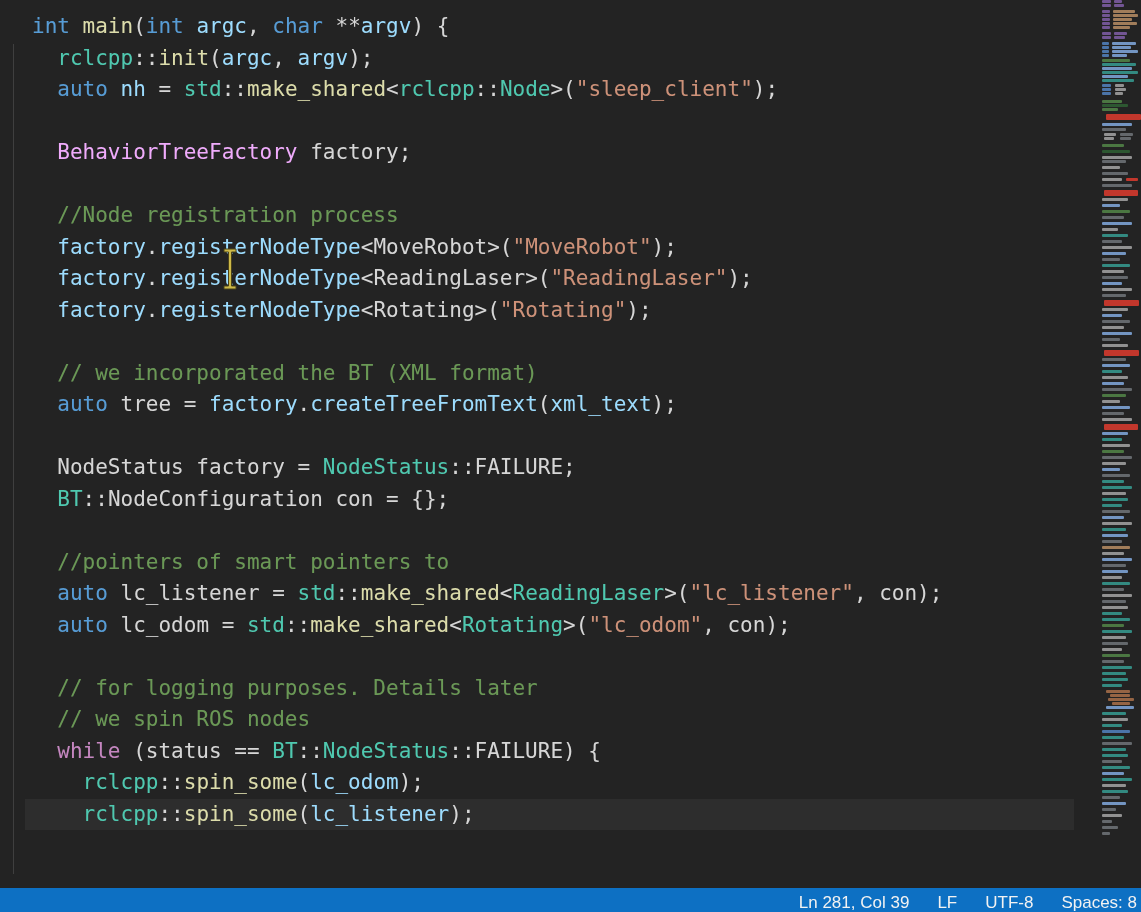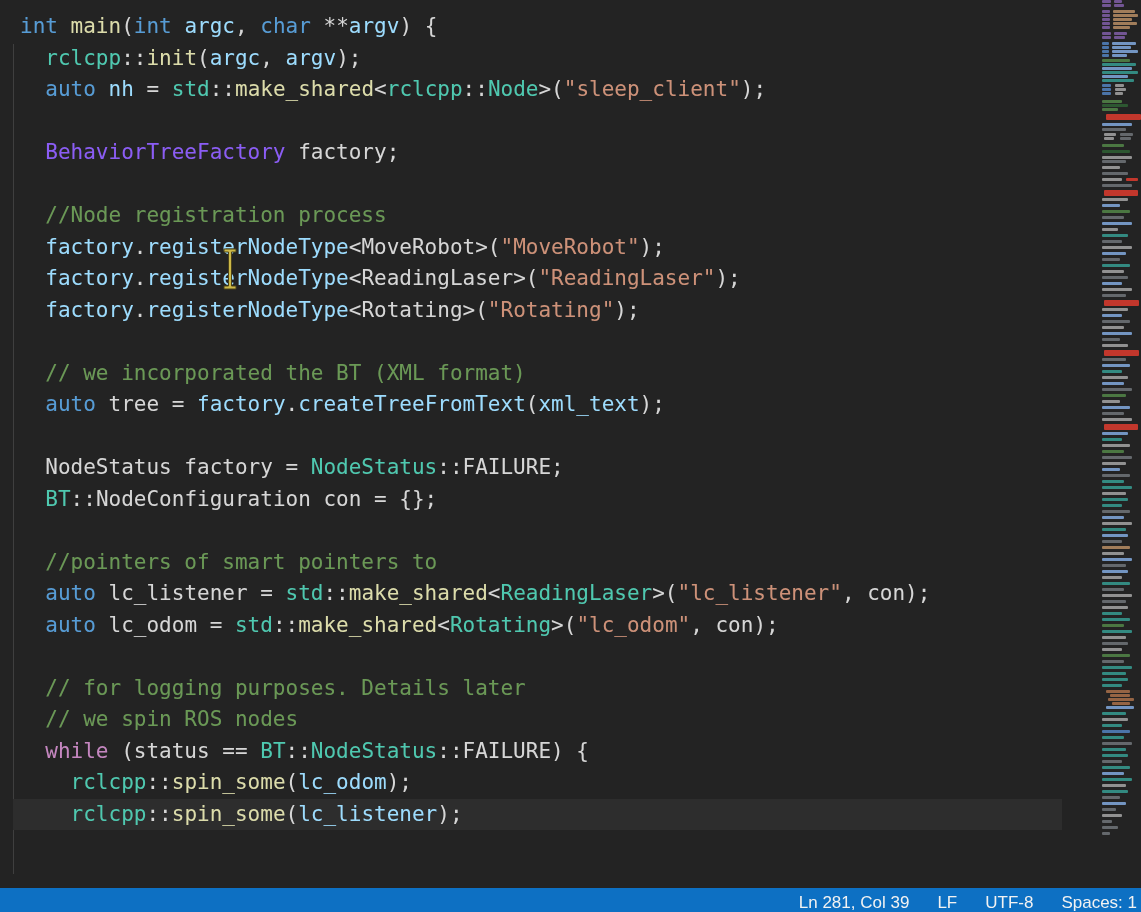--- a/index.html
+++ b/index.html
@@ -1,21 +1,21 @@
 <!DOCTYPE html>
 <html><head>
 <meta charset="utf-8">
 <style>
   html,body{margin:0;padding:0;background:#111;}
   .screen{
     position:relative;width:1141px;height:912px;overflow:hidden;
     background:#232323;
     font-family:"DejaVu Sans Mono",monospace;
   }
-  .code{position:absolute;left:5px;top:11px;width:1057px;z-index:2;}
+  .code{position:absolute;left:17px;top:11px;width:1057px;z-index:2;}
   .line{
     height:31.5px;line-height:31.5px;padding-left:15px;white-space:pre;
     font-size:21px;font-weight:400;
     text-shadow:0 0 1px rgba(255,255,255,.10);
   }
   .line.current{background:#2d2d2d;margin-left:8px;padding-left:7px;}
   .indent-guide{position:absolute;left:13px;top:44px;width:1px;height:830px;background:#3f3f3f;z-index:1;}
   .cursor{position:absolute;left:222px;top:248px;z-index:6;}
   .minimap{position:absolute;right:0;top:0;width:41px;height:888px;z-index:3;overflow:hidden;}
   .minimap .row{position:absolute;border-radius:1px;opacity:.92;}
@@ -32,21 +32,21 @@
 
 <div class="screen" style="background: rgb(35, 35, 35);">
 
   <div class="indent-guide"></div>
 
   <div class="code">
       <div class="line"><span style="color: rgb(86, 156, 214);">int </span><span style="color: rgb(220, 220, 170);">main</span><span style="color: rgb(214, 214, 214);">(</span><span style="color: rgb(86, 156, 214);">int</span><span style="color: rgb(214, 214, 214);"> </span><span style="color: rgb(156, 220, 254);">argc</span><span style="color: rgb(214, 214, 214);">, </span><span style="color: rgb(86, 156, 214);">char</span><span style="color: rgb(214, 214, 214);"> **</span><span style="color: rgb(156, 220, 254);">argv</span><span style="color: rgb(214, 214, 214);">) {</span></div>
       <div class="line"><span style="color: rgb(214, 214, 214);">  </span><span style="color: rgb(78, 201, 176);">rclcpp</span><span style="color: rgb(214, 214, 214);">::</span><span style="color: rgb(220, 220, 170);">init</span><span style="color: rgb(214, 214, 214);">(</span><span style="color: rgb(156, 220, 254);">argc</span><span style="color: rgb(214, 214, 214);">, </span><span style="color: rgb(156, 220, 254);">argv</span><span style="color: rgb(214, 214, 214);">);</span></div>
       <div class="line"><span style="color: rgb(214, 214, 214);">  </span><span style="color: rgb(86, 156, 214);">auto</span><span style="color: rgb(214, 214, 214);"> </span><span style="color: rgb(156, 220, 254);">nh</span><span style="color: rgb(214, 214, 214);"> = </span><span style="color: rgb(78, 201, 176);">std</span><span style="color: rgb(214, 214, 214);">::</span><span style="color: rgb(220, 220, 170);">make_shared</span><span style="color: rgb(214, 214, 214);">&lt;</span><span style="color: rgb(78, 201, 176);">rclcpp</span><span style="color: rgb(214, 214, 214);">::</span><span style="color: rgb(78, 201, 176);">Node</span><span style="color: rgb(214, 214, 214);">&gt;(</span><span style="color: rgb(206, 145, 120);">"sleep_client"</span><span style="color: rgb(214, 214, 214);">);</span></div>
       <div class="line"></div>
-      <div class="line"><span style="color: rgb(214, 214, 214);">  </span><span style="color: #8b5cf6;">BehaviorTreeFactory</span><span style="color: rgb(214, 214, 214); text-align: center;"> factory;</span></div>
+      <div class="line"><span style="color: rgb(214, 214, 214);">  </span><span style="color: #f0abfc;">BehaviorTreeFactory</span><span style="color: rgb(214, 214, 214); text-align: center;"> factory;</span></div>
       <div class="line"></div>
       <div class="line"><span style="color: rgb(214, 214, 214);">  </span><span style="color: rgb(106, 153, 85);">//Node registration process</span></div>
       <div class="line"><span style="color: rgb(214, 214, 214);">  </span><span style="color: rgb(156, 220, 254);">factory</span><span style="color: rgb(214, 214, 214);">.</span><span style="color: rgb(156, 220, 254);">registerNodeType</span><span style="color: rgb(214, 214, 214);">&lt;MoveRobot&gt;(</span><span style="color: rgb(206, 145, 120);">"MoveRobot"</span><span style="color: rgb(214, 214, 214);">);</span></div>
       <div class="line"><span style="color: rgb(214, 214, 214);">  </span><span style="color: rgb(156, 220, 254);">factory</span><span style="color: rgb(214, 214, 214);">.</span><span style="color: rgb(156, 220, 254);">registerNodeType</span><span style="color: rgb(214, 214, 214);">&lt;ReadingLaser&gt;(</span><span style="color: rgb(206, 145, 120);">"ReadingLaser"</span><span style="color: rgb(214, 214, 214);">);</span></div>
       <div class="line"><span style="color: rgb(214, 214, 214);">  </span><span style="color: rgb(156, 220, 254);">factory</span><span style="color: rgb(214, 214, 214);">.</span><span style="color: rgb(156, 220, 254);">registerNodeType</span><span style="color: rgb(214, 214, 214);">&lt;Rotating&gt;(</span><span style="color: rgb(206, 145, 120);">"Rotating"</span><span style="color: rgb(214, 214, 214);">);</span></div>
       <div class="line"></div>
       <div class="line"><span style="color: rgb(214, 214, 214);">  </span><span style="color: rgb(106, 153, 85);">// we incorporated the BT (XML format)</span></div>
       <div class="line"><span style="color: rgb(214, 214, 214);">  </span><span style="color: rgb(86, 156, 214);">auto</span><span style="color: rgb(214, 214, 214);"> tree = </span><span style="color: rgb(156, 220, 254);">factory</span><span style="color: rgb(214, 214, 214);">.</span><span style="color: rgb(156, 220, 254);">createTreeFromText</span><span style="color: rgb(214, 214, 214);">(</span><span style="color: rgb(156, 220, 254);">xml_text</span><span style="color: rgb(214, 214, 214);">);</span></div>
       <div class="line"></div>
       <div class="line"><span style="color: rgb(214, 214, 214);">  NodeStatus factory = </span><span style="color: rgb(78, 201, 176);">NodeStatus</span><span style="color: rgb(214, 214, 214);">::FAILURE;</span></div>
@@ -234,16 +234,16 @@
       <div class="row" style="top: 814px; left: 2px; width: 20px; height: 3px; background: rgb(155, 155, 155);"></div>
       <div class="row" style="top: 820px; left: 2px; width: 10px; height: 3px; background: rgb(106, 111, 115);"></div>
       <div class="row" style="top: 826px; left: 2px; width: 16px; height: 3px; background: rgb(106, 111, 115);"></div>
       <div class="row" style="top: 832px; left: 2px; width: 8px; height: 3px; background: rgb(106, 111, 115);"></div>
     </div>
 
   <div class="statusbar" style="background: rgb(13, 112, 195); color: rgb(242, 242, 242);">
       <span class="item">Ln 281, Col 39</span>
       <span class="item">LF</span>
       <span class="item">UTF-8</span>
-      <span class="item">Spaces: 1</span>
+      <span class="item">Spaces: 8</span>
     </div>
 
 </div>
 
 </body></html>

